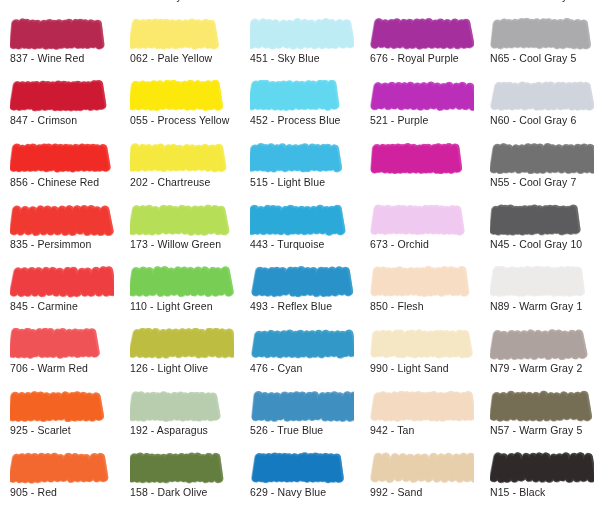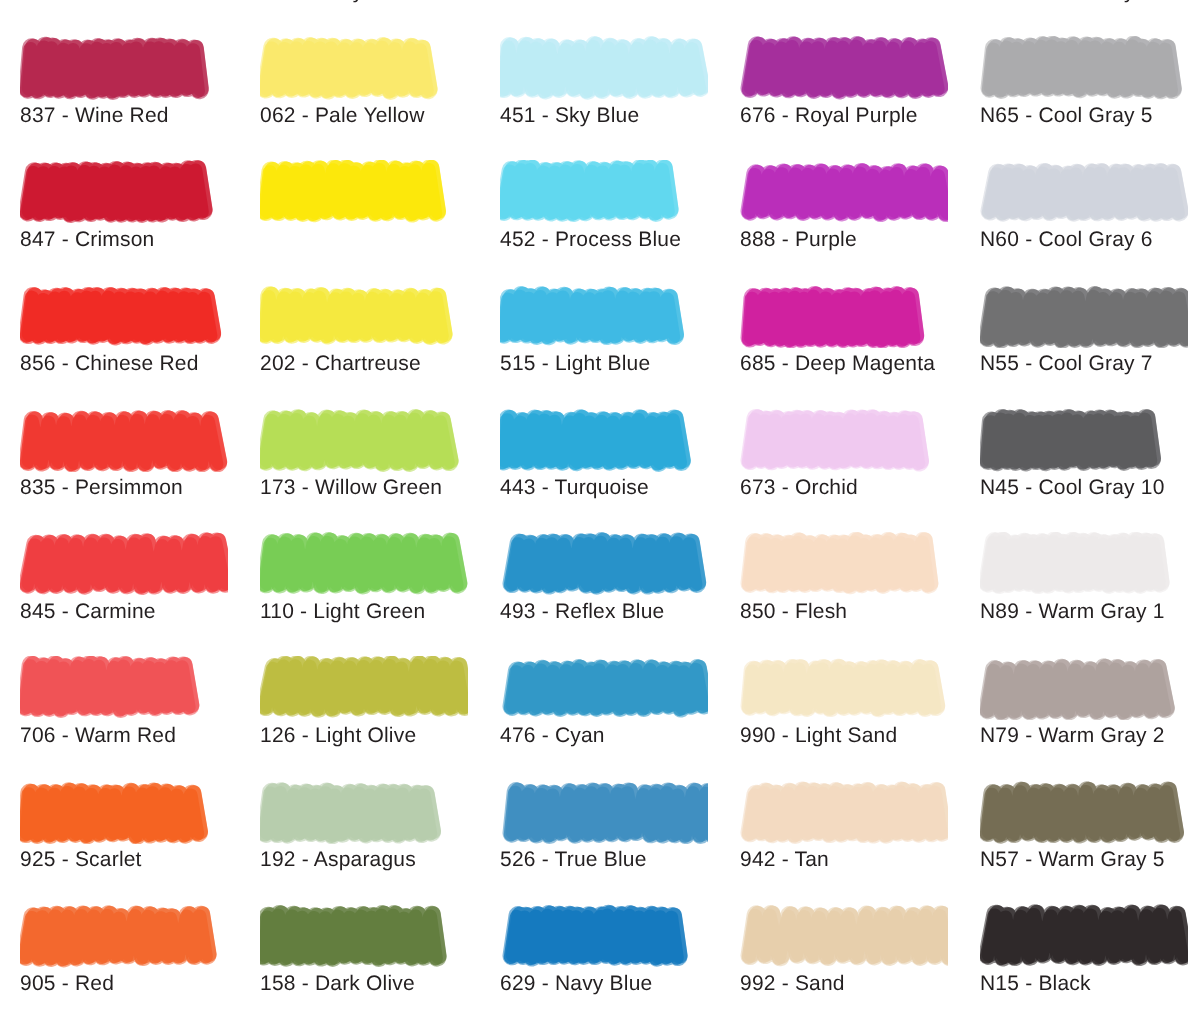--- a/index.html
+++ b/index.html
@@ -138,40 +138,41 @@
         <div class="cell-label">847 - Crimson</div>
       </div>
       <div class="cell">
         <div class="stroke-wrap">
           <svg viewBox="0 0 104 32">
             <path d="M 3 25.8 L 5.5 5.5 L 9.0 25.8 L 12.4 5.3 L 15.5 25.7 L 18.0 5.9 L 21.3 26.2 L 23.4 5.1 L 27.0 26.4 L 29.5 4.9 L 33.0 25.4 L 37.1 4.5 L 40.0 25.5 L 42.9 4.5 L 45.9 25.7 L 47.6 5.7 L 51.2 25.2 L 54.5 5.4 L 57.8 26.1 L 60.1 4.4 L 63.5 25.9 L 67.4 4.9 L 70.4 25.3 L 73.0 5.9 L 76.2 26.5 L 77.8 5.0 L 81.5 25.5 L 84.9 4.4 L 88.2 26.1" fill="none" stroke="#fbe707" stroke-width="9.5" stroke-linecap="round" stroke-linejoin="round" opacity="0.55"></path>
             <path d="M 3 25.8 L 5.5 5.5 L 9.0 25.8 L 12.4 5.3 L 15.5 25.7 L 18.0 5.9 L 21.3 26.2 L 23.4 5.1 L 27.0 26.4 L 29.5 4.9 L 33.0 25.4 L 37.1 4.5 L 40.0 25.5 L 42.9 4.5 L 45.9 25.7 L 47.6 5.7 L 51.2 25.2 L 54.5 5.4 L 57.8 26.1 L 60.1 4.4 L 63.5 25.9 L 67.4 4.9 L 70.4 25.3 L 73.0 5.9 L 76.2 26.5 L 77.8 5.0 L 81.5 25.5 L 84.9 4.4 L 88.2 26.1" fill="none" stroke="#fbe707" stroke-width="8" stroke-linecap="round" stroke-linejoin="round" opacity="0.75" transform="translate(0.8,-0.5)"></path>
             <path d="M 3 25.8 L 5.5 5.5 L 9.0 25.8 L 12.4 5.3 L 15.5 25.7 L 18.0 5.9 L 21.3 26.2 L 23.4 5.1 L 27.0 26.4 L 29.5 4.9 L 33.0 25.4 L 37.1 4.5 L 40.0 25.5 L 42.9 4.5 L 45.9 25.7 L 47.6 5.7 L 51.2 25.2 L 54.5 5.4 L 57.8 26.1 L 60.1 4.4 L 63.5 25.9 L 67.4 4.9 L 70.4 25.3 L 73.0 5.9 L 76.2 26.5 L 77.8 5.0 L 81.5 25.5 L 84.9 4.4 L 88.2 26.1" fill="none" stroke="#fbe707" stroke-width="7" stroke-linecap="round" stroke-linejoin="round" opacity="0.85" transform="translate(-0.6,0.6)"></path>
           </svg>
         </div>
+        <div class="cell-label">055 - Process Yellow</div>
       </div>
       <div class="cell">
         <div class="stroke-wrap">
           <svg viewBox="0 0 104 32">
             <path d="M 2 25.7 L 5.6 5.2 L 8.4 25.4 L 11.0 4.5 L 14.0 25.6 L 15.5 4.4 L 19.1 25.6 L 22.3 5.7 L 25.5 26.0 L 27.9 5.7 L 31.2 26.1 L 33.2 5.2 L 36.7 26.3 L 39.0 4.9 L 42.5 25.9 L 46.4 5.3 L 49.3 25.4 L 51.8 5.6 L 54.9 25.5 L 58.4 4.9 L 61.2 25.3 L 62.7 5.3 L 66.1 25.4 L 69.9 4.4 L 72.8 25.0 L 74.4 4.4 L 77.9 26.2 L 81.6 4.4 L 84.5 25.1" fill="none" stroke="#5ed7ef" stroke-width="9.5" stroke-linecap="round" stroke-linejoin="round" opacity="0.55"></path>
             <path d="M 2 25.7 L 5.6 5.2 L 8.4 25.4 L 11.0 4.5 L 14.0 25.6 L 15.5 4.4 L 19.1 25.6 L 22.3 5.7 L 25.5 26.0 L 27.9 5.7 L 31.2 26.1 L 33.2 5.2 L 36.7 26.3 L 39.0 4.9 L 42.5 25.9 L 46.4 5.3 L 49.3 25.4 L 51.8 5.6 L 54.9 25.5 L 58.4 4.9 L 61.2 25.3 L 62.7 5.3 L 66.1 25.4 L 69.9 4.4 L 72.8 25.0 L 74.4 4.4 L 77.9 26.2 L 81.6 4.4 L 84.5 25.1" fill="none" stroke="#5ed7ef" stroke-width="8" stroke-linecap="round" stroke-linejoin="round" opacity="0.75" transform="translate(0.8,-0.5)"></path>
             <path d="M 2 25.7 L 5.6 5.2 L 8.4 25.4 L 11.0 4.5 L 14.0 25.6 L 15.5 4.4 L 19.1 25.6 L 22.3 5.7 L 25.5 26.0 L 27.9 5.7 L 31.2 26.1 L 33.2 5.2 L 36.7 26.3 L 39.0 4.9 L 42.5 25.9 L 46.4 5.3 L 49.3 25.4 L 51.8 5.6 L 54.9 25.5 L 58.4 4.9 L 61.2 25.3 L 62.7 5.3 L 66.1 25.4 L 69.9 4.4 L 72.8 25.0 L 74.4 4.4 L 77.9 26.2 L 81.6 4.4 L 84.5 25.1" fill="none" stroke="#5ed7ef" stroke-width="7" stroke-linecap="round" stroke-linejoin="round" opacity="0.85" transform="translate(-0.6,0.6)"></path>
           </svg>
         </div>
         <div class="cell-label">452 - Process Blue</div>
       </div>
       <div class="cell">
         <div class="stroke-wrap">
           <svg viewBox="0 0 104 32">
             <path d="M 5 25.6 L 7.9 6.9 L 11.5 24.9 L 14.9 7.3 L 18.4 25.5 L 21.5 6.5 L 24.9 24.9 L 28.3 6.7 L 31.6 25.7 L 34.3 6.9 L 37.8 25.1 L 40.2 6.4 L 44.0 25.5 L 47.1 7.2 L 50.7 26.0 L 53.6 6.9 L 57.2 25.6 L 60.6 6.2 L 64.1 24.9 L 66.9 7.3 L 70.4 26.3 L 73.4 7.7 L 76.9 25.6 L 78.8 6.4 L 82.8 25.0 L 86.2 7.4 L 89.8 25.3 L 92.1 6.4 L 96.0 25.6 L 99.6 7.4 L 103.1 26.3" fill="none" stroke="#b92ab9" stroke-width="9.5" stroke-linecap="round" stroke-linejoin="round" opacity="0.55"></path>
             <path d="M 5 25.6 L 7.9 6.9 L 11.5 24.9 L 14.9 7.3 L 18.4 25.5 L 21.5 6.5 L 24.9 24.9 L 28.3 6.7 L 31.6 25.7 L 34.3 6.9 L 37.8 25.1 L 40.2 6.4 L 44.0 25.5 L 47.1 7.2 L 50.7 26.0 L 53.6 6.9 L 57.2 25.6 L 60.6 6.2 L 64.1 24.9 L 66.9 7.3 L 70.4 26.3 L 73.4 7.7 L 76.9 25.6 L 78.8 6.4 L 82.8 25.0 L 86.2 7.4 L 89.8 25.3 L 92.1 6.4 L 96.0 25.6 L 99.6 7.4 L 103.1 26.3" fill="none" stroke="#b92ab9" stroke-width="8" stroke-linecap="round" stroke-linejoin="round" opacity="0.75" transform="translate(0.8,-0.5)"></path>
             <path d="M 5 25.6 L 7.9 6.9 L 11.5 24.9 L 14.9 7.3 L 18.4 25.5 L 21.5 6.5 L 24.9 24.9 L 28.3 6.7 L 31.6 25.7 L 34.3 6.9 L 37.8 25.1 L 40.2 6.4 L 44.0 25.5 L 47.1 7.2 L 50.7 26.0 L 53.6 6.9 L 57.2 25.6 L 60.6 6.2 L 64.1 24.9 L 66.9 7.3 L 70.4 26.3 L 73.4 7.7 L 76.9 25.6 L 78.8 6.4 L 82.8 25.0 L 86.2 7.4 L 89.8 25.3 L 92.1 6.4 L 96.0 25.6 L 99.6 7.4 L 103.1 26.3" fill="none" stroke="#b92ab9" stroke-width="7" stroke-linecap="round" stroke-linejoin="round" opacity="0.85" transform="translate(-0.6,0.6)"></path>
           </svg>
         </div>
-        <div class="cell-label">888 - Purple</div>
+        <div class="cell-label">521 - Purple</div>
       </div>
       <div class="cell">
         <div class="stroke-wrap">
           <svg viewBox="0 0 104 32">
             <path d="M 5 25.5 L 8.8 6.6 L 11.6 26.1 L 14.0 6.5 L 17.1 25.4 L 19.1 6.5 L 22.5 25.9 L 24.8 7.3 L 28.3 25.3 L 32.0 6.2 L 35.0 25.8 L 37.4 7.1 L 40.6 24.8 L 44.0 7.5 L 47.0 26.1 L 48.3 6.6 L 51.9 25.8 L 55.7 6.4 L 58.7 25.9 L 60.4 6.2 L 64.0 25.7 L 67.9 6.5 L 70.8 25.7 L 72.3 6.5 L 75.8 25.1 L 79.0 6.8 L 82.2 26.0 L 84.6 6.5 L 88.0 26.1 L 89.9 6.2 L 93.5 25.8 L 95.9 6.6 L 99.5 26.0" fill="none" stroke="#cfd3dc" stroke-width="9.5" stroke-linecap="round" stroke-linejoin="round" opacity="0.55"></path>
             <path d="M 5 25.5 L 8.8 6.6 L 11.6 26.1 L 14.0 6.5 L 17.1 25.4 L 19.1 6.5 L 22.5 25.9 L 24.8 7.3 L 28.3 25.3 L 32.0 6.2 L 35.0 25.8 L 37.4 7.1 L 40.6 24.8 L 44.0 7.5 L 47.0 26.1 L 48.3 6.6 L 51.9 25.8 L 55.7 6.4 L 58.7 25.9 L 60.4 6.2 L 64.0 25.7 L 67.9 6.5 L 70.8 25.7 L 72.3 6.5 L 75.8 25.1 L 79.0 6.8 L 82.2 26.0 L 84.6 6.5 L 88.0 26.1 L 89.9 6.2 L 93.5 25.8 L 95.9 6.6 L 99.5 26.0" fill="none" stroke="#cfd3dc" stroke-width="8" stroke-linecap="round" stroke-linejoin="round" opacity="0.75" transform="translate(0.8,-0.5)"></path>
             <path d="M 5 25.5 L 8.8 6.6 L 11.6 26.1 L 14.0 6.5 L 17.1 25.4 L 19.1 6.5 L 22.5 25.9 L 24.8 7.3 L 28.3 25.3 L 32.0 6.2 L 35.0 25.8 L 37.4 7.1 L 40.6 24.8 L 44.0 7.5 L 47.0 26.1 L 48.3 6.6 L 51.9 25.8 L 55.7 6.4 L 58.7 25.9 L 60.4 6.2 L 64.0 25.7 L 67.9 6.5 L 70.8 25.7 L 72.3 6.5 L 75.8 25.1 L 79.0 6.8 L 82.2 26.0 L 84.6 6.5 L 88.0 26.1 L 89.9 6.2 L 93.5 25.8 L 95.9 6.6 L 99.5 26.0" fill="none" stroke="#cfd3dc" stroke-width="7" stroke-linecap="round" stroke-linejoin="round" opacity="0.85" transform="translate(-0.6,0.6)"></path>
           </svg>
         </div>
         <div class="cell-label">N60 - Cool Gray 6</div>
@@ -207,21 +208,20 @@
         <div class="cell-label">515 - Light Blue</div>
       </div>
       <div class="cell">
         <div class="stroke-wrap">
           <svg viewBox="0 0 104 32">
             <path d="M 5 27.0 L 6.5 6.8 L 9.6 26.3 L 12.7 6.6 L 15.4 26.9 L 17.7 6.8 L 20.5 27.1 L 22.4 6.5 L 25.3 27.5 L 27.7 6.3 L 30.6 27.2 L 32.4 6.8 L 35.4 26.8 L 37.3 5.7 L 40.4 27.1 L 43.3 6.6 L 46.1 27.0 L 49.2 7.2 L 51.7 27.3 L 53.7 6.4 L 56.4 27.0 L 57.7 6.6 L 60.8 26.8 L 64.3 6.7 L 66.9 27.3 L 67.9 6.0 L 71.1 27.6 L 73.7 6.5 L 76.6 26.9 L 78.3 5.8 L 81.4 27.3 L 84.7 6.3 L 87.3 26.3" fill="none" stroke="#cf1d9e" stroke-width="9.5" stroke-linecap="round" stroke-linejoin="round" opacity="0.55"></path>
             <path d="M 5 27.0 L 6.5 6.8 L 9.6 26.3 L 12.7 6.6 L 15.4 26.9 L 17.7 6.8 L 20.5 27.1 L 22.4 6.5 L 25.3 27.5 L 27.7 6.3 L 30.6 27.2 L 32.4 6.8 L 35.4 26.8 L 37.3 5.7 L 40.4 27.1 L 43.3 6.6 L 46.1 27.0 L 49.2 7.2 L 51.7 27.3 L 53.7 6.4 L 56.4 27.0 L 57.7 6.6 L 60.8 26.8 L 64.3 6.7 L 66.9 27.3 L 67.9 6.0 L 71.1 27.6 L 73.7 6.5 L 76.6 26.9 L 78.3 5.8 L 81.4 27.3 L 84.7 6.3 L 87.3 26.3" fill="none" stroke="#cf1d9e" stroke-width="8" stroke-linecap="round" stroke-linejoin="round" opacity="0.75" transform="translate(0.8,-0.5)"></path>
             <path d="M 5 27.0 L 6.5 6.8 L 9.6 26.3 L 12.7 6.6 L 15.4 26.9 L 17.7 6.8 L 20.5 27.1 L 22.4 6.5 L 25.3 27.5 L 27.7 6.3 L 30.6 27.2 L 32.4 6.8 L 35.4 26.8 L 37.3 5.7 L 40.4 27.1 L 43.3 6.6 L 46.1 27.0 L 49.2 7.2 L 51.7 27.3 L 53.7 6.4 L 56.4 27.0 L 57.7 6.6 L 60.8 26.8 L 64.3 6.7 L 66.9 27.3 L 67.9 6.0 L 71.1 27.6 L 73.7 6.5 L 76.6 26.9 L 78.3 5.8 L 81.4 27.3 L 84.7 6.3 L 87.3 26.3" fill="none" stroke="#cf1d9e" stroke-width="7" stroke-linecap="round" stroke-linejoin="round" opacity="0.85" transform="translate(-0.6,0.6)"></path>
           </svg>
         </div>
-        <div class="cell-label">685 - Deep Magenta</div>
       </div>
       <div class="cell">
         <div class="stroke-wrap">
           <svg viewBox="0 0 104 32">
             <path d="M 4 26.8 L 7.1 6.5 L 10.4 27.5 L 13.2 5.9 L 16.5 26.8 L 18.4 6.9 L 22.1 26.5 L 25.8 7.1 L 29.0 27.1 L 31.9 7.1 L 35.1 26.2 L 37.6 6.0 L 41.0 27.6 L 43.8 6.0 L 47.3 27.2 L 49.4 6.3 L 53.1 27.2 L 57.3 5.8 L 60.3 26.7 L 61.9 6.9 L 65.5 26.4 L 68.5 7.0 L 71.9 26.9 L 75.8 6.8 L 78.8 27.3 L 80.4 6.9 L 84.0 26.7 L 87.5 6.5 L 90.8 27.4 L 93.7 6.2 L 97.0 26.7 L 100.0 6.6 L 103.2 27.1" fill="none" stroke="#6e6e70" stroke-width="9.5" stroke-linecap="round" stroke-linejoin="round" opacity="0.55"></path>
             <path d="M 4 26.8 L 7.1 6.5 L 10.4 27.5 L 13.2 5.9 L 16.5 26.8 L 18.4 6.9 L 22.1 26.5 L 25.8 7.1 L 29.0 27.1 L 31.9 7.1 L 35.1 26.2 L 37.6 6.0 L 41.0 27.6 L 43.8 6.0 L 47.3 27.2 L 49.4 6.3 L 53.1 27.2 L 57.3 5.8 L 60.3 26.7 L 61.9 6.9 L 65.5 26.4 L 68.5 7.0 L 71.9 26.9 L 75.8 6.8 L 78.8 27.3 L 80.4 6.9 L 84.0 26.7 L 87.5 6.5 L 90.8 27.4 L 93.7 6.2 L 97.0 26.7 L 100.0 6.6 L 103.2 27.1" fill="none" stroke="#6e6e70" stroke-width="8" stroke-linecap="round" stroke-linejoin="round" opacity="0.75" transform="translate(0.8,-0.5)"></path>
             <path d="M 4 26.8 L 7.1 6.5 L 10.4 27.5 L 13.2 5.9 L 16.5 26.8 L 18.4 6.9 L 22.1 26.5 L 25.8 7.1 L 29.0 27.1 L 31.9 7.1 L 35.1 26.2 L 37.6 6.0 L 41.0 27.6 L 43.8 6.0 L 47.3 27.2 L 49.4 6.3 L 53.1 27.2 L 57.3 5.8 L 60.3 26.7 L 61.9 6.9 L 65.5 26.4 L 68.5 7.0 L 71.9 26.9 L 75.8 6.8 L 78.8 27.3 L 80.4 6.9 L 84.0 26.7 L 87.5 6.5 L 90.8 27.4 L 93.7 6.2 L 97.0 26.7 L 100.0 6.6 L 103.2 27.1" fill="none" stroke="#6e6e70" stroke-width="7" stroke-linecap="round" stroke-linejoin="round" opacity="0.85" transform="translate(-0.6,0.6)"></path>
           </svg>
         </div>
         <div class="cell-label">N55 - Cool Gray 7</div>

